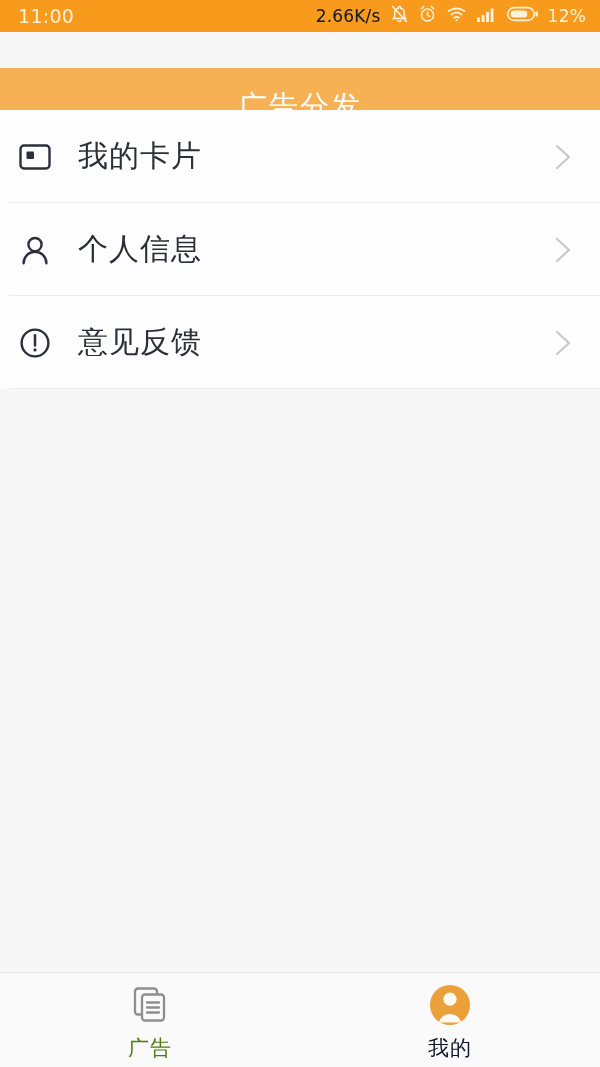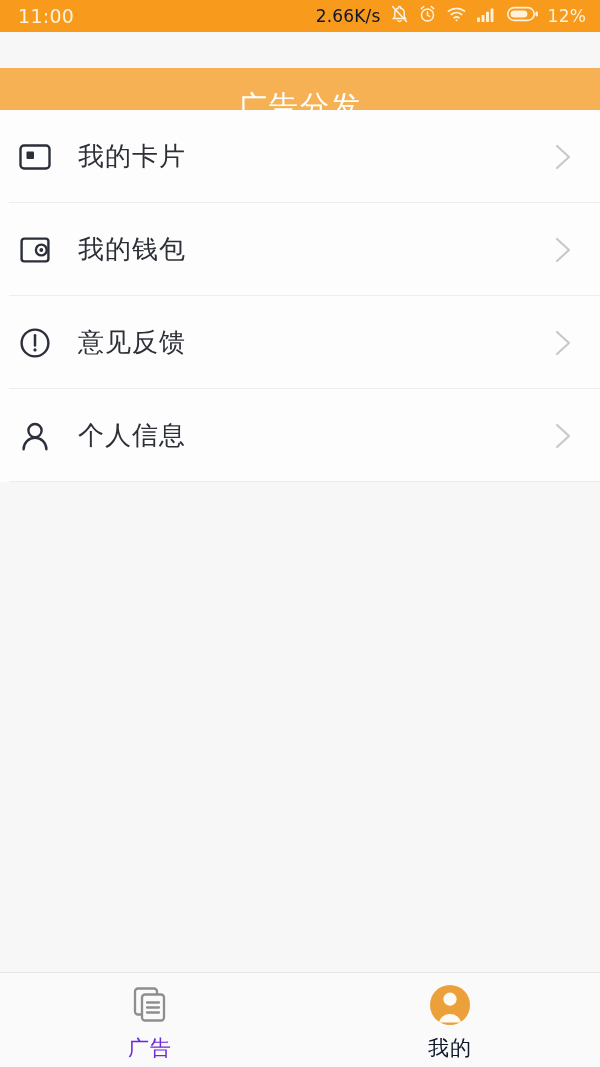--- a/index.html
+++ b/index.html
@@ -38,37 +38,37 @@
     position:relative; height:93px; display:flex; align-items:center;
     padding-left:16px; padding-right:24px; background:#fdfdfd;
   }
   .row::after{
     content:""; position:absolute; left:9px; right:0; bottom:0;
     height:1px; background:#ededee;
   }
   .row-icon{ width:38px; height:38px; flex:0 0 38px; display:flex;
              align-items:center; justify-content:center; }
   .row-label{
-    margin-left:24px; font-size:26px; color:#2c2f36; letter-spacing:1px;
+    margin-left:24px; font-size:30px; color:#2c2f36; letter-spacing:1px;
   }
   .row-chev{ margin-left:auto; width:26px; height:34px; }
 
   
   .filler{ position:absolute; top:483px; left:0; width:600px; height:489px; background:#f7f7f7; }
 
   
   .tabbar{
     position:absolute; bottom:0; left:0; width:600px; height:95px;
     background:#fafafa; border-top:1px solid #e6e6e6; display:flex;
   }
   .tab{ flex:1; display:flex; flex-direction:column; align-items:center;
         justify-content:center; gap:6px; padding-top:4px; }
   .tab-icon{ width:46px; height:46px; display:flex; align-items:center; justify-content:center; }
   .tab-label{ font-size:21px; letter-spacing:1px; }
-  .tab-label.inactive{ color:#6d28d9; }
+  .tab-label.inactive{ color:#4d7c0f; }
   .tab-label.active{ color:#0f172a; }
 </style>
 </head>
 <body>
 
 <div class="phone">
 
   <div class="statusbar">
     <span class="sb-time">11:00</span>
     <div class="sb-right">
@@ -135,29 +135,29 @@
         </svg>
       </span>
       <span class="row-label">我的卡片</span>
       <span class="row-chev">
         <svg width="26" height="34" viewBox="0 0 26 34" fill="none" stroke="#c9c9c9" stroke-width="2.2" stroke-linecap="round" stroke-linejoin="round">
           <path d="M7 6 L19 17 L7 28"></path>
         </svg>
       </span>
     </div>
 
+
     <div class="row">
       <span class="row-icon">
-        <svg width="36" height="36" viewBox="0 0 36 36" fill="none">
-          <path d="M4.6 9.2a2.6 2.6 0 0 1 2.6-2.6h21.6a2.6 2.6 0 0 1 2.6 2.6v17.6a2.6 2.6 0 0 1-2.6 2.6H7.2a2.6 2.6 0 0 1-2.6-2.6z" stroke="#2b2f3a" stroke-width="2.4"></path>
-          <circle cx="24.3" cy="18" r="5.4" stroke="#2b2f3a" stroke-width="2.3"></circle>
-          <circle cx="24.3" cy="18" r="1.9" fill="#2b2f3a"></circle>
-        </svg>
-      </span>
-      <span class="row-label">我的钱包</span>
+        <svg width="36" height="36" viewBox="0 0 36 36" fill="none" stroke="#2b2f3a" stroke-width="2.4" stroke-linecap="round">
+          <circle cx="18" cy="12.6" r="6.6"></circle>
+          <path d="M6.6 31.2a11.4 11.4 0 0 1 22.8 0"></path>
+        </svg>
+      </span>
+      <span class="row-label">个人信息</span>
       <span class="row-chev">
         <svg width="26" height="34" viewBox="0 0 26 34" fill="none" stroke="#c9c9c9" stroke-width="2.2" stroke-linecap="round" stroke-linejoin="round">
           <path d="M7 6 L19 17 L7 28"></path>
         </svg>
       </span>
     </div>
 
     <div class="row">
       <span class="row-icon">
         <svg width="36" height="36" viewBox="0 0 36 36" fill="none">
@@ -166,35 +166,20 @@
           <circle cx="18" cy="24.9" r="1.6" fill="#2b2f3a"></circle>
         </svg>
       </span>
       <span class="row-label">意见反馈</span>
       <span class="row-chev">
         <svg width="26" height="34" viewBox="0 0 26 34" fill="none" stroke="#c9c9c9" stroke-width="2.2" stroke-linecap="round" stroke-linejoin="round">
           <path d="M7 6 L19 17 L7 28"></path>
         </svg>
       </span>
     </div>
-
-    <div class="row">
-      <span class="row-icon">
-        <svg width="36" height="36" viewBox="0 0 36 36" fill="none" stroke="#2b2f3a" stroke-width="2.4" stroke-linecap="round">
-          <circle cx="18" cy="12.6" r="6.6"></circle>
-          <path d="M6.6 31.2a11.4 11.4 0 0 1 22.8 0"></path>
-        </svg>
-      </span>
-      <span class="row-label">个人信息</span>
-      <span class="row-chev">
-        <svg width="26" height="34" viewBox="0 0 26 34" fill="none" stroke="#c9c9c9" stroke-width="2.2" stroke-linecap="round" stroke-linejoin="round">
-          <path d="M7 6 L19 17 L7 28"></path>
-        </svg>
-      </span>
-    </div>
   </div>
 
   <div class="filler"></div>
 
   <div class="tabbar">
 
     <div class="tab">
       <span class="tab-icon">
         <svg width="46" height="46" viewBox="0 0 46 46" fill="none" stroke="#8e8e8e" stroke-width="2.3" stroke-linecap="round" stroke-linejoin="round">
           <rect x="8" y="6.5" width="22" height="26" rx="3"></rect>

